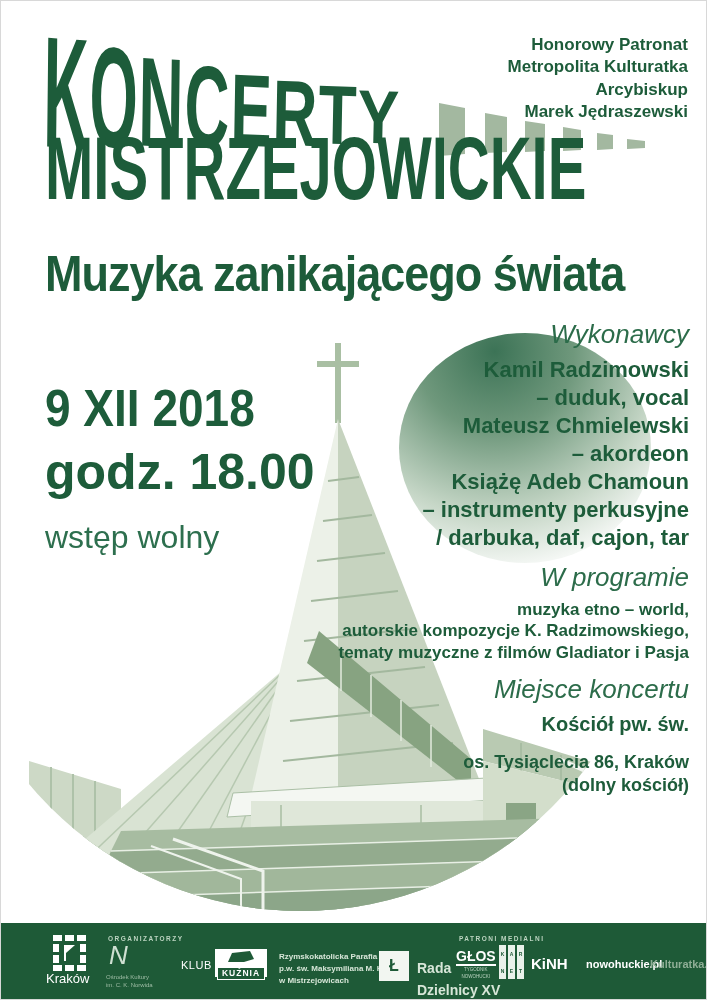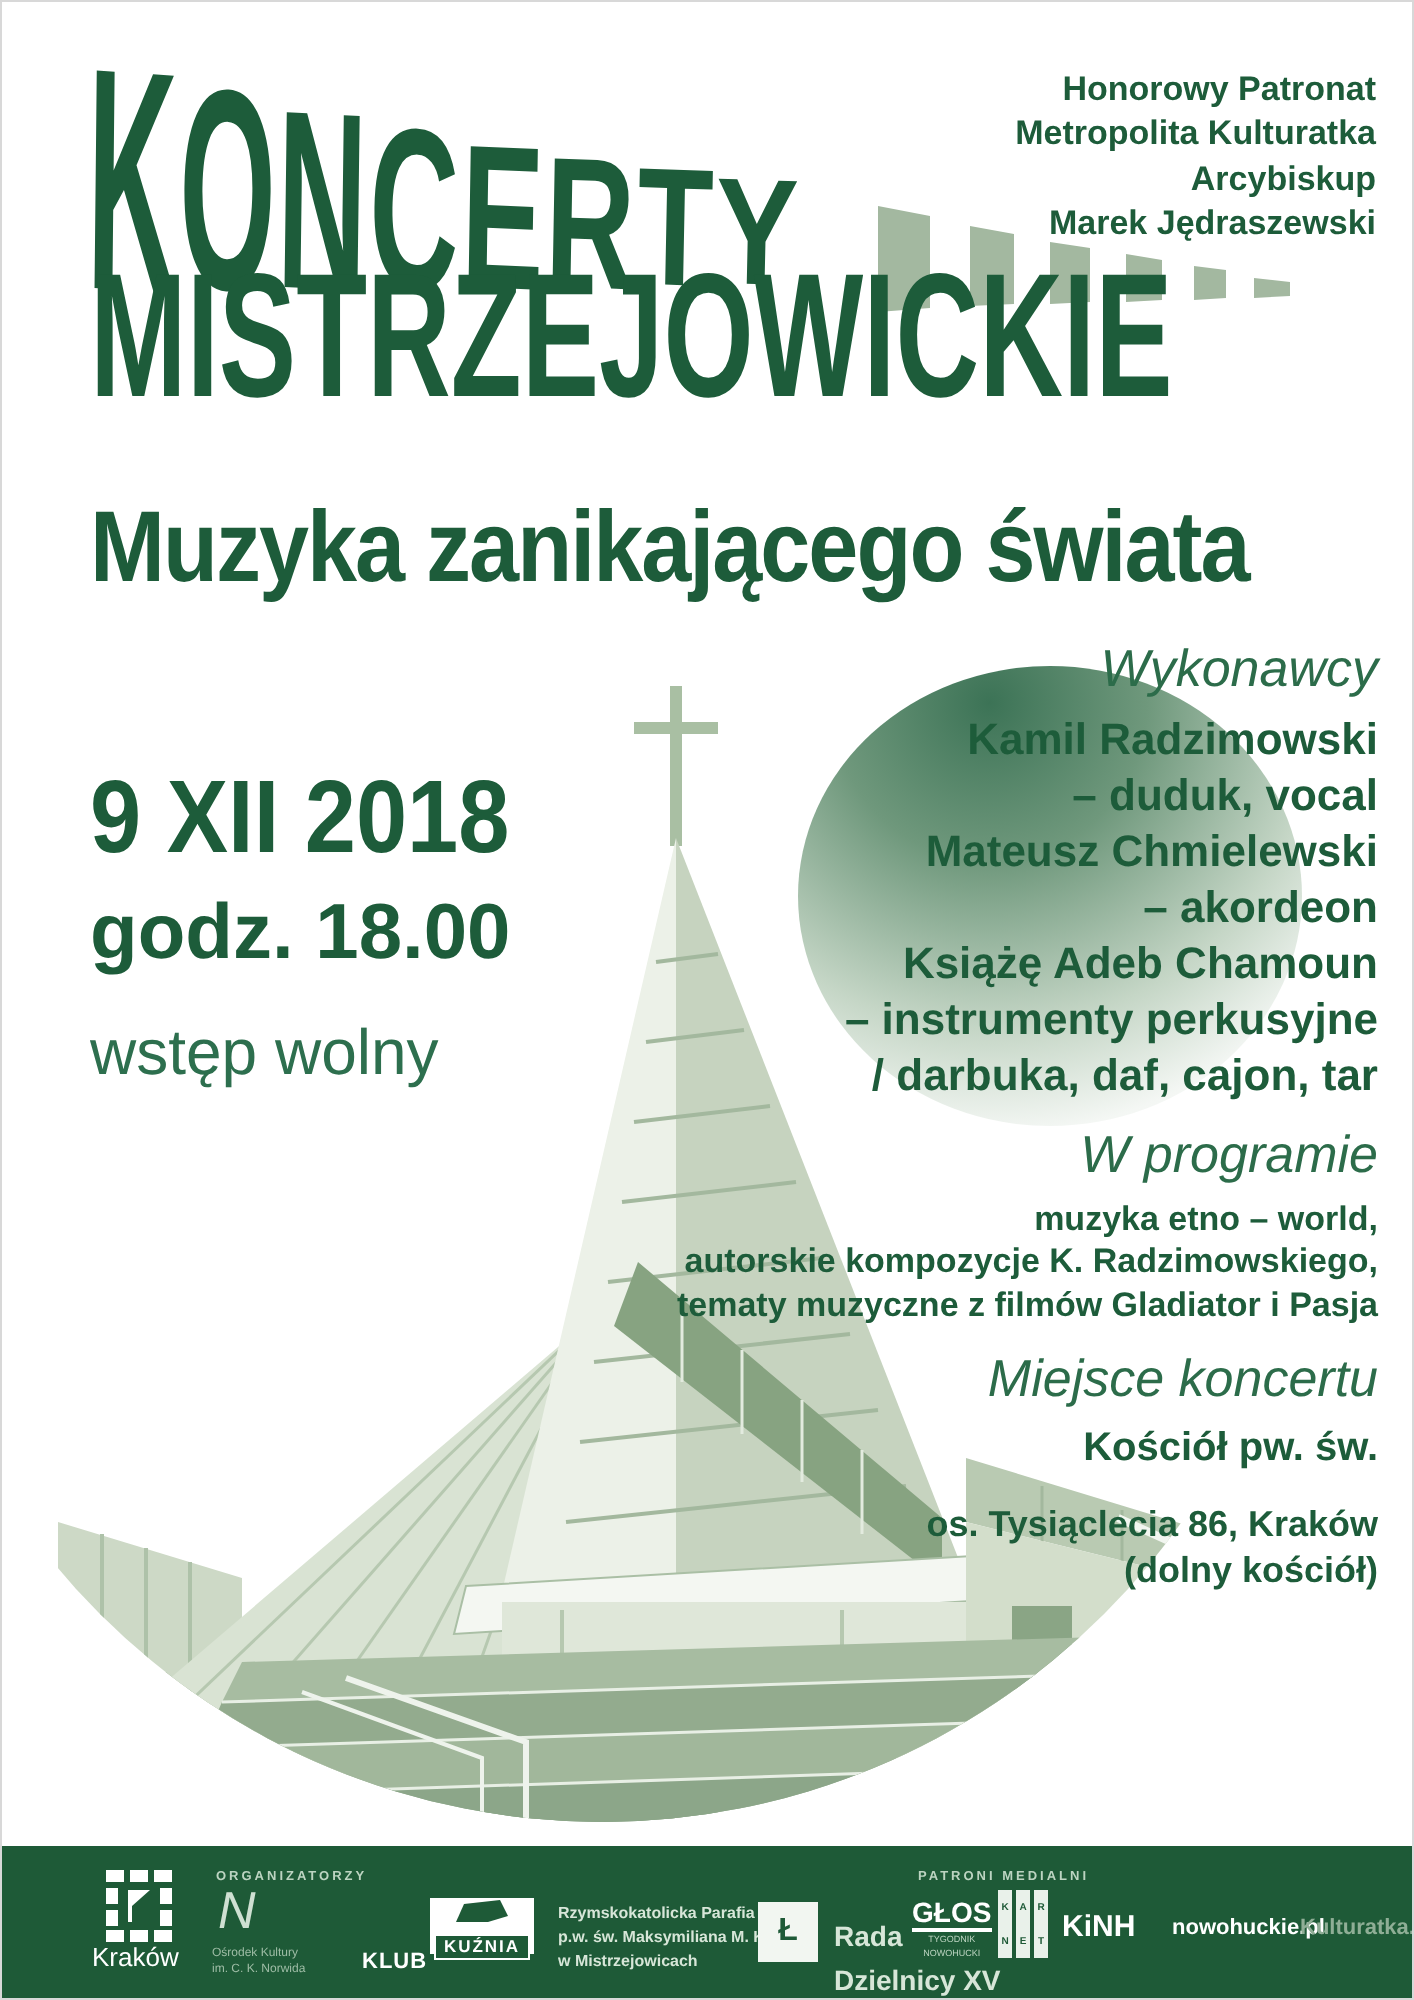--- a/index.html
+++ b/index.html
@@ -20,21 +20,21 @@
     letter-spacing:0px;transform:scaleY(1.52);transform-origin:0 100%;
     line-height:1;white-space:nowrap;z-index:6;}
   .subtitle{left:44px;top:250px;color:#1d5c3a;font-weight:bold;font-size:45px;
     letter-spacing:-1px;transform:scaleY(1.12);transform-origin:0 100%;
     white-space:nowrap;z-index:6;}
   .bars{left:438px;top:96px;z-index:5;}
   
   .when{left:44px;top:384px;color:#1d5c3a;z-index:6;}
   .when .date{font-weight:bold;font-size:46px;line-height:1;transform:scaleY(1.12);
     transform-origin:0 50%;white-space:nowrap;}
-  .when .time{font-weight:bold;font-size:39px;line-height:1;margin-top:16px;white-space:nowrap;}
+  .when .time{font-weight:bold;font-size:50px;line-height:1;margin-top:16px;white-space:nowrap;}
   .when .admission{font-weight:400;font-size:32px;color:#2d6f4e;margin-top:22px;white-space:nowrap;}
   
   .rightcol{top:308px;right:17px;width:360px;text-align:right;z-index:6;color:#1d5c3a;}
   .sec-head{font-style:italic;font-weight:400;font-size:26px;color:#2c6c4a;margin:10px 0 6px 0;}
   .performers div{font-weight:bold;font-size:22px;line-height:1.27;}
   .program div{font-weight:bold;font-size:17px;line-height:1.28;}
   .venue div{font-weight:bold;font-size:20px;line-height:1.3;}
   .address{margin-top:14px;}
   .address div{font-weight:bold;font-size:18px;line-height:1.3;}
   
@@ -42,21 +42,21 @@
     background:radial-gradient(circle at 38% 8%,#3c7356 0%,#6f987c 30%,#c5d6c6 62%,#f4f7f4 82%,#ffffff 100%);
     z-index:4;}
   .church{left:0;top:330px;z-index:3;}
   
   .footer{left:0;top:922px;width:707px;height:78px;background:#1e5a37;z-index:7;color:#fff;}
   .footer .abs{font-family:"Liberation Sans",sans-serif;}
   .krakow-label{left:45px;top:48px;font-size:13px;color:#fff;}
   .org-label,.media-label{font-size:6.5px;letter-spacing:1.5px;color:#bcd4c1;font-weight:bold;}
   .norwid{left:108px;top:22px;color:#cfe0d2;font-style:italic;font-size:26px;line-height:.8;}
   .norwid-sub{left:105px;top:51px;font-size:6px;color:#9fbda6;line-height:1.3;}
-  .klub{left:180px;top:36px;font-weight:bold;font-size:11px;letter-spacing:.5px;margin-top:16px;}
+  .klub{left:180px;top:36px;font-weight:normal;font-size:11px;letter-spacing:.5px;}
   .kuznia-box{left:214px;top:26px;width:52px;height:28px;background:#fff;color:#1e5a37;
     text-align:center;}
   .kuznia-box .piano{width:30px;height:12px;margin:1px auto 0 auto;}
   .kuznia-box .txt{font-weight:bold;font-size:8.5px;letter-spacing:1px;line-height:1;
     background:#1e5a37;color:#fff;border:1px solid #fff;margin:0 2px;padding:1px 0;}
   .parish{left:278px;top:28px;font-weight:bold;font-size:8px;line-height:1.5;color:#d7e6d8;}
   .rada-logo{left:378px;top:28px;width:30px;height:30px;background:#f2f6f1;color:#1e5a37;
     display:flex;align-items:center;justify-content:center;font-weight:bold;font-size:16px;}
   .rada-txt{left:416px;top:34px;font-weight:bold;font-size:14px;line-height:1.6;color:#d7e6d8;}
   .glos{left:455px;top:26px;text-align:center;}

